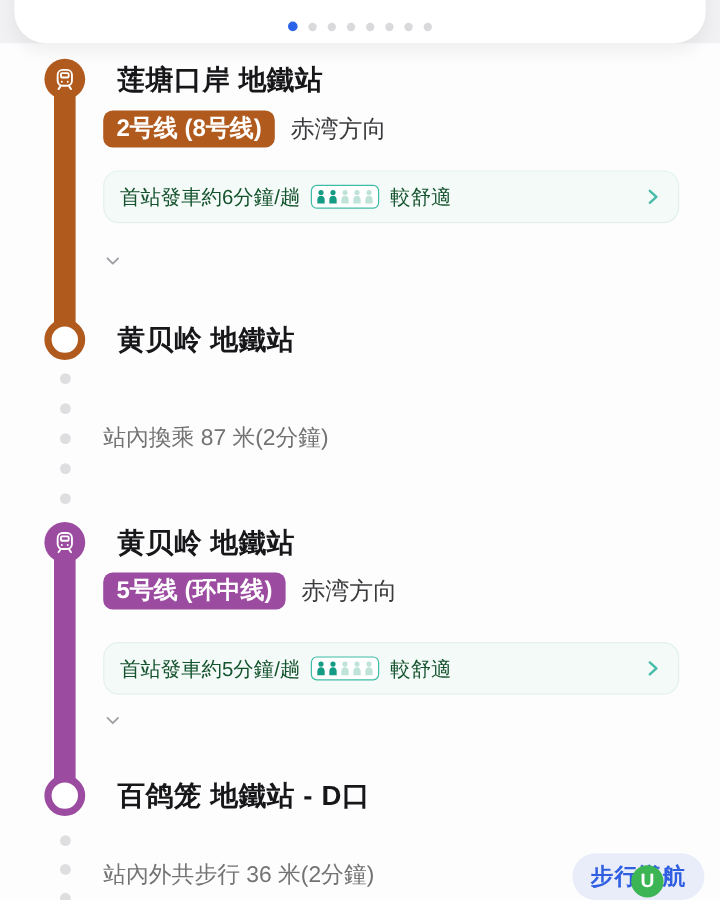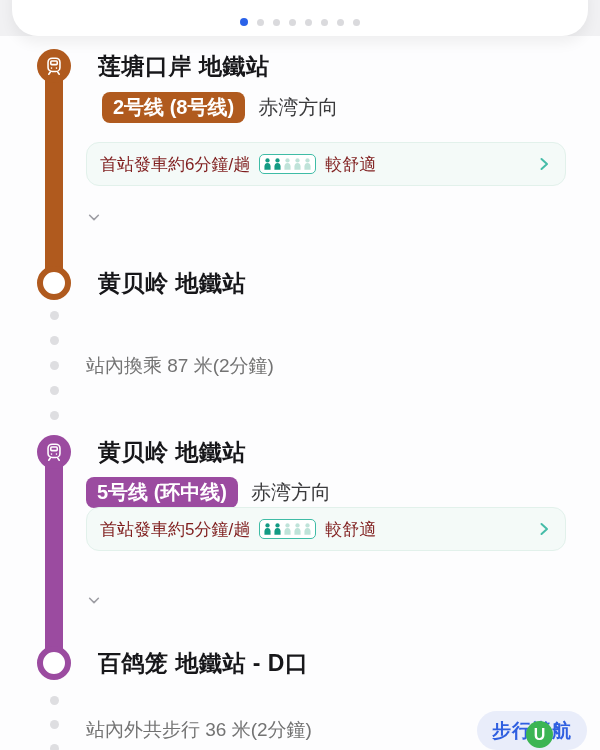--- a/index.html
+++ b/index.html
@@ -44,30 +44,30 @@
   
   .station-title{
     position:absolute;left:86px;font-size:23px;font-weight:700;color:#17171A;
     line-height:30px;letter-spacing:0.5px;white-space:nowrap;margin-left:12px;
   }
   .badge-row{position:absolute;left:86px;display:flex;align-items:center;gap:13px;}
   .line-badge{
     color:#FFFFFF;font-size:20px;font-weight:700;line-height:31px;
     padding:0 11px;border-radius:8px;white-space:nowrap;
   }
-  .line-badge.l2{background:var(--line2,#B05A1E);margin-left:16px;}
+  .line-badge.l2{background:var(--line2,#B05A1E);}
   .line-badge.l5{background:var(--line5,#9B4BA0);}
   .direction{font-size:20px;color:#3A3A3C;white-space:nowrap;font-family:Liberation Serif, serif;}
 
   .info-box{
     position:absolute;left:86px;width:480px;height:44px;box-sizing:border-box;
     background:var(--box-bg,#F4FAF8);border:1px solid var(--box-border,#E2F1EB);
     border-radius:13px;display:flex;align-items:center;padding:0 13px;gap:9px;
   }
-  .info-text{font-size:17px;color:#7f1d1d;white-space:nowrap;}
+  .info-text{font-size:17px;color:#14532d;white-space:nowrap;}
   .crowd-meter{
     display:flex;align-items:center;gap:1px;
     border:1.5px solid var(--crowd-border,#3FBCA6);border-radius:5px;
     padding:2px 3px;background:#FFFFFF;
   }
   .info-spacer{flex:1;}
   .chev-right{color:#45BCA8;display:flex;}
 
   .ride-row{
     position:absolute;left:87px;display:flex;align-items:center;gap:9px;
@@ -197,21 +197,21 @@
 
 <div class="walk-text" style="top:353px">站內換乘 87 米(2分鐘)</div>
 
 <div class="station-title" style="top:437px">黄贝岭 地鐵站</div>
 
 <div class="badge-row" style="top:477px">
   <span class="line-badge l5">5号线 (环中线)</span>
   <span class="direction">赤湾方向</span>
 </div>
 
-<div class="info-box" style="top:507px">
+<div class="info-box" style="top:535px">
   <span class="info-text">首站發車約5分鐘/趟</span>
   <span class="crowd-meter crowd-people">
       <svg width="9" height="14" viewBox="0 0 10 14">
         <circle cx="5" cy="3" r="2.4" fill="#149B84"></circle>
         <path d="M5 6 C2.7 6 1.6 7.7 1.6 9.9 L1.6 13.3 L8.4 13.3 L8.4 9.9 C8.4 7.7 7.3 6 5 6 Z" fill="#149B84"></path>
       </svg>
       <svg width="9" height="14" viewBox="0 0 10 14">
         <circle cx="5" cy="3" r="2.4" fill="#149B84"></circle>
         <path d="M5 6 C2.7 6 1.6 7.7 1.6 9.9 L1.6 13.3 L8.4 13.3 L8.4 9.9 C8.4 7.7 7.3 6 5 6 Z" fill="#149B84"></path>
       </svg>

